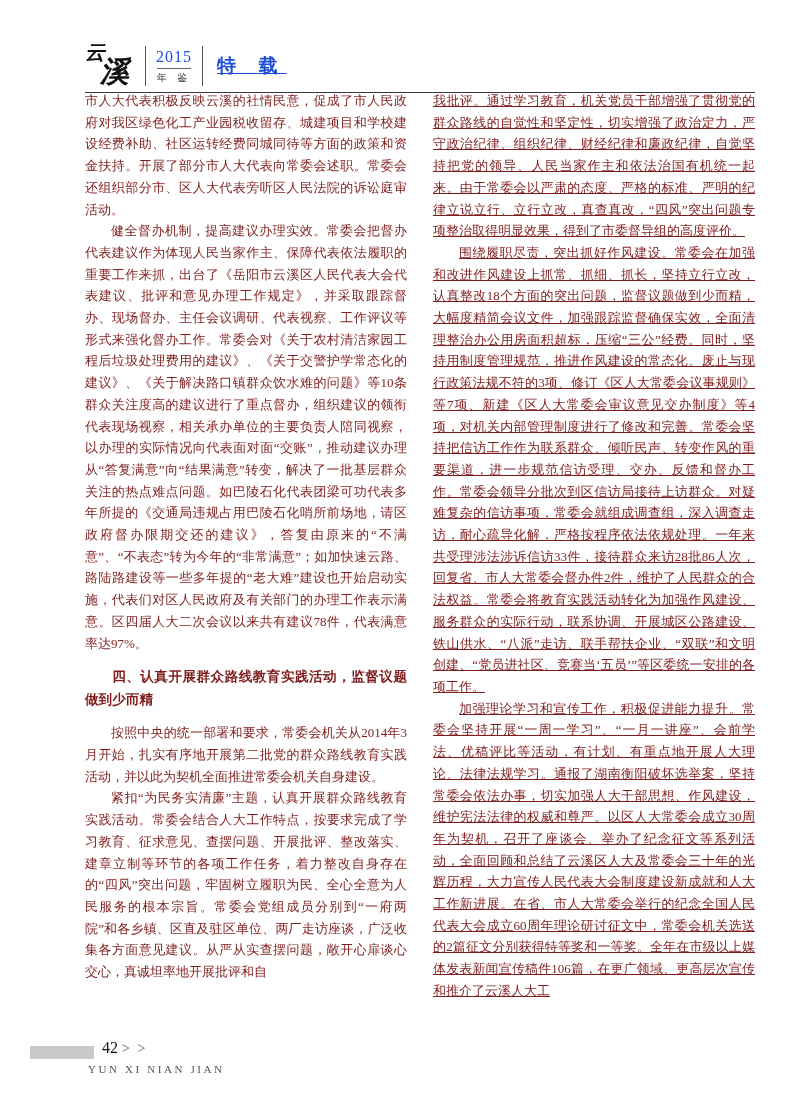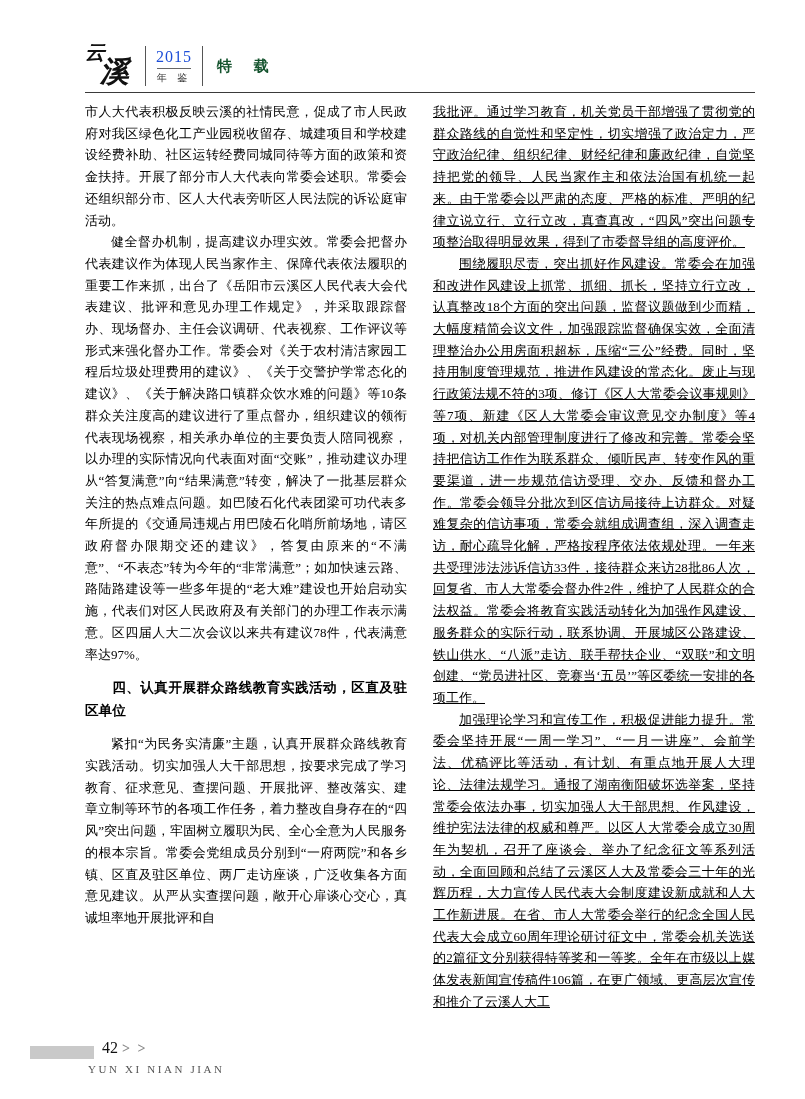--- a/index.html
+++ b/index.html
@@ -18,30 +18,30 @@
     display:flex; align-items:center; height:48px;
   }
   .logo { position:relative; width:50px; height:48px; font-style:italic; color:#111; }
   .logo .c1 { position:absolute; left:0; top:-3px; font-size:20px; font-weight:bold; }
   .logo .c2 { position:absolute; left:15px; top:10px; font-size:29px; font-weight:bold; }
   .vdiv { width:1px; height:40px; background:#555; margin:0 10px; }
   .yearblock { display:flex; flex-direction:column; align-items:center; }
   .year { font-size:16px; letter-spacing:1px; color:#1d4ed8; }
   .yearline { width:34px; height:1px; background:#666; margin:2px 0 2px 0; }
   .year-label { font-size:10px; letter-spacing:4px; color:#333; }
-  .section-label { font-size:15px; font-weight:bold; letter-spacing:9px; color:#14532d; padding-left:4px; }
+  .section-label { font-size:19px; font-weight:bold; letter-spacing:9px; color:#1d4ed8; padding-left:4px;text-decoration:underline; }
 
   .header-rule { position:absolute; left:85px; top:92px; width:670px; height:1px; background:#3a3a3a; }
 
   
   .col {
-    position:absolute; top:101px; width:322px;
+    position:absolute; top:90px; width:322px;
     font-size:13px; line-height:21.7px;
     text-align:justify;
-    color:#000000;
+    color:#7f1d1d;
   }
   .col-left  { left:85px;  }
   .col-right { left:433px;text-decoration:underline; }
   .col p { margin:0; text-indent:2em; }
   .col p.no-indent { text-indent:0; }
   .section-heading {
     font-size:13.6px; font-weight:bold;
     margin:11px 0 11px 0;
     text-indent:2em;
     line-height:23px;
@@ -80,22 +80,23 @@
       <span class="year-label">年 鉴</span>
     </div>
     <div class="vdiv"></div>
     <div class="section-label">特 载</div>
   </div>
   <div class="header-rule"></div>
 
   <div class="col col-left">
     <p class="no-indent">市人大代表积极反映云溪的社情民意，促成了市人民政府对我区绿色化工产业园税收留存、城建项目和学校建设经费补助、社区运转经费同城同待等方面的政策和资金扶持。开展了部分市人大代表向常委会述职。常委会还组织部分市、区人大代表旁听区人民法院的诉讼庭审活动。</p>
     <p>健全督办机制，提高建议办理实效。常委会把督办代表建议作为体现人民当家作主、保障代表依法履职的重要工作来抓，出台了《岳阳市云溪区人民代表大会代表建议、批评和意见办理工作规定》，并采取跟踪督办、现场督办、主任会议调研、代表视察、工作评议等形式来强化督办工作。常委会对《关于农村清洁家园工程后垃圾处理费用的建议》、《关于交警护学常态化的建议》、《关于解决路口镇群众饮水难的问题》等10条群众关注度高的建议进行了重点督办，组织建议的领衔代表现场视察，相关承办单位的主要负责人陪同视察，以办理的实际情况向代表面对面“交账”，推动建议办理从“答复满意”向“结果满意”转变，解决了一批基层群众关注的热点难点问题。如巴陵石化代表团梁可功代表多年所提的《交通局违规占用巴陵石化哨所前场地，请区政府督办限期交还的建议》，答复由原来的“不满意”、“不表态”转为今年的“非常满意”；如加快速云路、路陆路建设等一些多年提的“老大难”建设也开始启动实施，代表们对区人民政府及有关部门的办理工作表示满意。区四届人大二次会议以来共有建议78件，代表满意率达97%。</p>
-    <h3 class="section-heading">四、认真开展群众路线教育实践活动，区直及驻区单位</h3>
-    <p>紧扣“为民务实清廉”主题，认真开展群众路线教育实践活动。切实加强人大干部思想，按要求完成了学习教育、征求意见、查摆问题、开展批评、整改落实、建章立制等环节的各项工作任务，着力整改自身存在的“四风”突出问题，牢固树立履职为民、全心全意为人民服务的根本宗旨。常委会党组成员分别到“一府两院”和各乡镇、区直及驻区单位、两厂走访座谈，广泛收集各方面意见建议。从严从实查摆问题，敞开心扉谈心交心，真诚坦率地开展批评和自</p>
+    <h3 class="section-heading">四、认真开展群众路线教育实践活动，监督议题做到少而精</h3>
+    <p>按照中央的统一部署和要求，常委会机关从2014年3月开始，扎实有序地开展第二批党的群众路线教育实践活动，并以此为契机全面推进常委会机关自身建设。</p>
+    <p>紧扣“为民务实清廉”主题，认真开展群众路线教育实践活动。常委会结合人大工作特点，按要求完成了学习教育、征求意见、查摆问题、开展批评、整改落实、建章立制等环节的各项工作任务，着力整改自身存在的“四风”突出问题，牢固树立履职为民、全心全意为人民服务的根本宗旨。常委会党组成员分别到“一府两院”和各乡镇、区直及驻区单位、两厂走访座谈，广泛收集各方面意见建议。从严从实查摆问题，敞开心扉谈心交心，真诚坦率地开展批评和自</p>
   </div>
 
   <div class="col col-right">
     <p class="no-indent">我批评。通过学习教育，机关党员干部增强了贯彻党的群众路线的自觉性和坚定性，切实增强了政治定力，严守政治纪律、组织纪律、财经纪律和廉政纪律，自觉坚持把党的领导、人民当家作主和依法治国有机统一起来。由于常委会以严肃的态度、严格的标准、严明的纪律立说立行、立行立改，真查真改，“四风”突出问题专项整治取得明显效果，得到了市委督导组的高度评价。</p>
     <p>围绕履职尽责，突出抓好作风建设。常委会在加强和改进作风建设上抓常、抓细、抓长，坚持立行立改，认真整改18个方面的突出问题，监督议题做到少而精，大幅度精简会议文件，加强跟踪监督确保实效，全面清理整治办公用房面积超标，压缩“三公”经费。同时，坚持用制度管理规范，推进作风建设的常态化。废止与现行政策法规不符的3项、修订《区人大常委会议事规则》等7项、新建《区人大常委会审议意见交办制度》等4项，对机关内部管理制度进行了修改和完善。常委会坚持把信访工作作为联系群众、倾听民声、转变作风的重要渠道，进一步规范信访受理、交办、反馈和督办工作。常委会领导分批次到区信访局接待上访群众。对疑难复杂的信访事项，常委会就组成调查组，深入调查走访，耐心疏导化解，严格按程序依法依规处理。一年来共受理涉法涉诉信访33件，接待群众来访28批86人次，回复省、市人大常委会督办件2件，维护了人民群众的合法权益。常委会将教育实践活动转化为加强作风建设、服务群众的实际行动，联系协调、开展城区公路建设、铁山供水、“八派”走访、联手帮扶企业、“双联”和文明创建、“党员进社区、竞赛当‘五员’”等区委统一安排的各项工作。</p>
     <p>加强理论学习和宣传工作，积极促进能力提升。常委会坚持开展“一周一学习”、“一月一讲座”、会前学法、优稿评比等活动，有计划、有重点地开展人大理论、法律法规学习。通报了湖南衡阳破坏选举案，坚持常委会依法办事，切实加强人大干部思想、作风建设，维护宪法法律的权威和尊严。以区人大常委会成立30周年为契机，召开了座谈会、举办了纪念征文等系列活动，全面回顾和总结了云溪区人大及常委会三十年的光辉历程，大力宣传人民代表大会制度建设新成就和人大工作新进展。在省、市人大常委会举行的纪念全国人民代表大会成立60周年理论研讨征文中，常委会机关选送的2篇征文分别获得特等奖和一等奖。全年在市级以上媒体发表新闻宣传稿件106篇，在更广领域、更高层次宣传和推介了云溪人大工</p>
   </div>
 
   <div class="footer-bar"></div>
   <div class="page-num-row">

